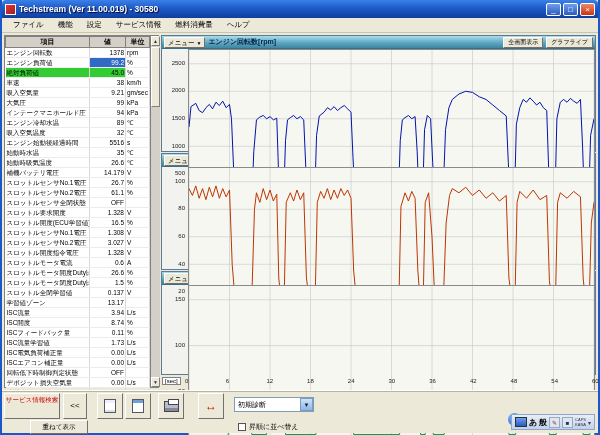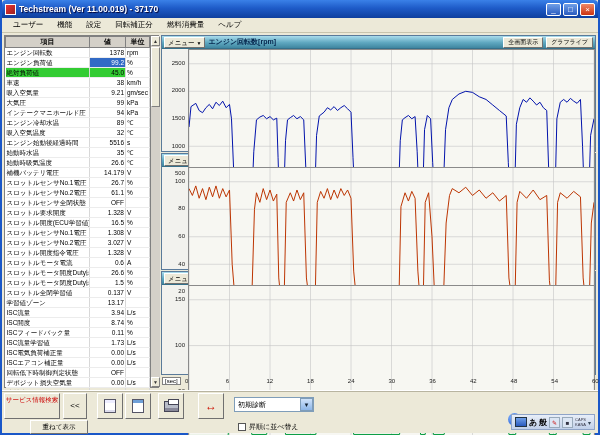--- a/index.html
+++ b/index.html
@@ -120,33 +120,33 @@
   .lock span { font-size:4px; line-height:5px; color:#334; }
   .ime-chv { font-size:6px; color:#345; }
 </style>
 </head>
 <body>
 
 <div class="window">
 
   <div class="titlebar">
     <span class="app-icon"></span>
-    <span class="title-text">Techstream (Ver 11.00.019) - 37170</span>
+    <span class="title-text">Techstream (Ver 11.00.019) - 30580</span>
     <span class="win-buttons">
       <span class="winbtn">_</span>
       <span class="winbtn">□</span>
       <span class="winbtn close">×</span>
     </span>
   </div>
 
   <div class="menubar">
-      <span class="menu-item">ユーザー</span>
+      <span class="menu-item">ファイル</span>
       <span class="menu-item">機能</span>
       <span class="menu-item">設定</span>
-      <span class="menu-item">回転補正分</span>
+      <span class="menu-item">サービス情報</span>
       <span class="menu-item">燃料消費量</span>
       <span class="menu-item">ヘルプ</span>
     </div>
 
   <div class="main">
 
     <div class="left-panel">
       <table class="pid-table">
         <thead>
           <tr>

